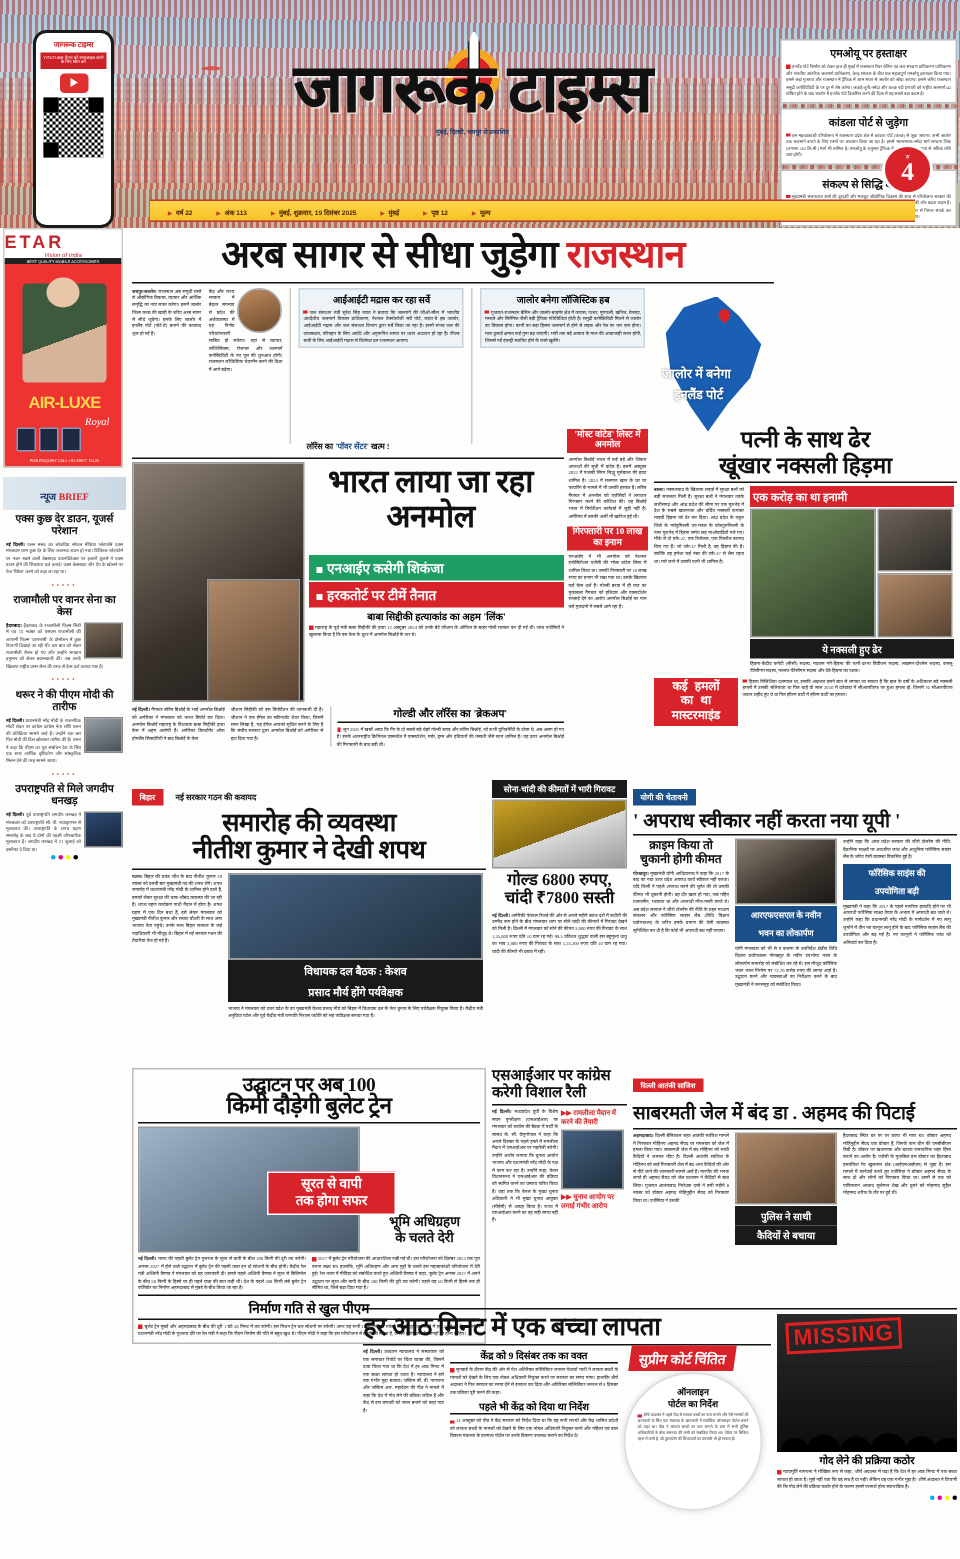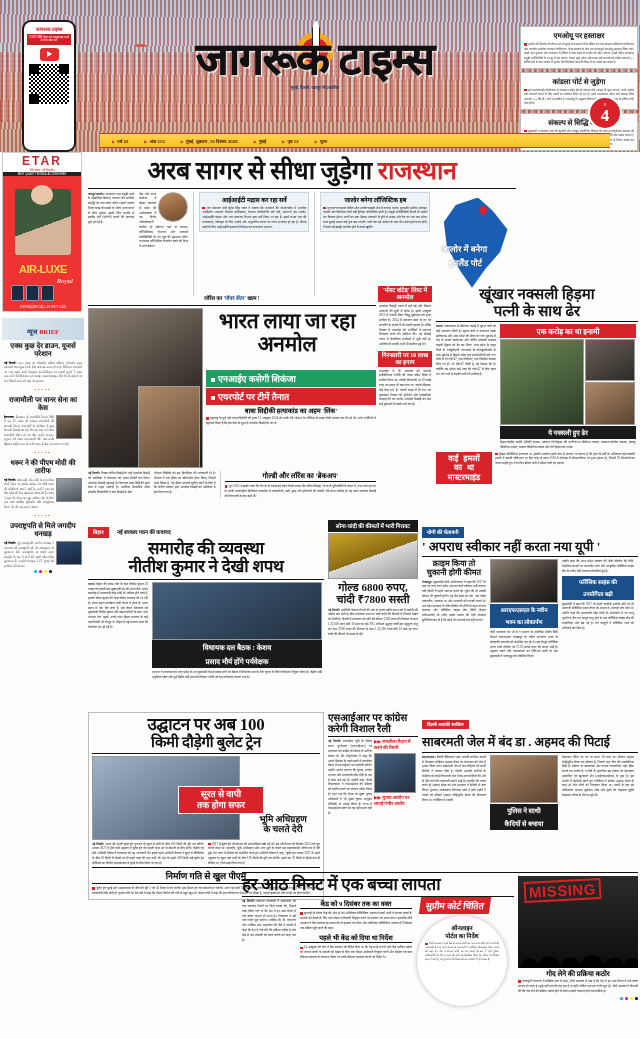--- a/index.html
+++ b/index.html
@@ -96,21 +96,21 @@
   }
   .infobar .it{ font-size:4.4px; color:#4a1e0b; font-weight:bold; margin-right:16px; white-space:nowrap; }
   .infobar .it::before{ content:"\25B6"; color:#c0392b; font-size:3.6px; margin-right:2.5px; }
 
   
   .rail{ position:absolute; left:2px; top:152px; width:82px; height:885px; }
   .ad-etar{
     width:80px;height:160px; background:linear-gradient(180deg,#fff 0 22px,#e33 22px 100%);
     border:1px solid #ccc; position:relative; overflow:hidden;
   }
-  .etar-name{ font-size:12px;font-weight:bold;color:#c0272d;letter-spacing:2px;text-align:center;line-height:1; padding-top:2px; }
+  .etar-name{ font-size:12px;font-weight:bold;color:#c0272d;letter-spacing:2px;line-height:1; padding-top:2px; }
   .etar-tag{ font-size:4px;font-style:italic;color:#c0272d;text-align:center; }
   .etar-tag2{ font-size:2.6px;color:#fff;background:#222;text-align:center;padding:.5px; }
   .etar-model{
     position:absolute;left:12px;top:36px;width:56px;height:66px;
     background:linear-gradient(160deg,#3e5a3c 0 55%, #d6b49a 55% 100%);
     border-radius:3px;
   }
   .etar-model::after{ content:""; position:absolute; left:16px; top:-4px; width:22px;height:20px;background:#e8c7a8;border-radius:50%; }
   .airluxe{ position:absolute; bottom:36px; left:0; width:80px; text-align:center; font-size:11px; font-weight:bold; color:#ffd84d; letter-spacing:-.5px; }
   .royal{ position:absolute; bottom:26px; right:8px; font-size:7px; font-style:italic; color:#fff; font-family:"Liberation Serif",serif; }
@@ -170,21 +170,21 @@
     font-family:"Liberation Serif",serif; font-weight:bold; font-size:15px; line-height:1.1;
     color:#111; text-align:center;
   }
   .h4s{
     font-family:"Liberation Serif",serif; font-weight:bold; font-size:11px; line-height:1.12; color:#111;
   }
   .h5s{ font-family:"Liberation Serif",serif; font-weight:bold; font-size:8px; line-height:1.15; color:#111; }
   .bar-green{ background:#1e9e63;color:#fff;font-size:9px;font-weight:bold;padding:2px 5px;font-family:"Liberation Serif",serif; }
   .bar-red{ background:#d8232a;color:#fff;font-size:9px;font-weight:bold;padding:2px 5px;font-family:"Liberation Serif",serif; }
   .bar-green .chip,.bar-red .chip{ display:inline-block;width:4px;height:4px;background:#fff;margin-right:3px; }
-  .cap-red{ background:#d8232a;color:#fff;font-size:7.5px;font-weight:bold;text-align:center;padding:2px;font-family:"Liberation Serif",serif; }
+  .cap-red{ background:#d8232a;color:#fff;font-size:7.5px;font-weight:bold;text-align:left;padding:2px;font-family:"Liberation Serif",serif; }
   .cap-blue{ background:#1a4f8a;color:#fff;font-size:6.5px;font-weight:bold;text-align:center;padding:2px;font-family:"Liberation Serif",serif; }
   .cap-black{ background:#1a1a1a;color:#fff;font-size:6.5px;font-weight:bold;text-align:center;padding:2px;font-family:"Liberation Serif",serif; }
 
   .photo{ background:linear-gradient(150deg,#6b6259,#2d2a26); border:.5px solid #999; }
   .photo.p1{ background:linear-gradient(150deg,#8a7f72 0%,#39322c 60%,#1d1a17 100%); }
   .photo.p2{ background:linear-gradient(160deg,#c9a227,#8a6d12 50%,#d9d9d9 50%,#9a9a9a); }
   .photo.p3{ background:linear-gradient(150deg,#44607f,#20303f); }
   .photo.p4{ background:linear-gradient(150deg,#6e8b5a,#2e3d26); }
   .photo.p5{ background:linear-gradient(150deg,#b08968,#5a4432); }
   .photo.p6{ background:linear-gradient(150deg,#9fb4c9,#47586b); }
@@ -378,21 +378,21 @@
 
   <div style="position:absolute; left:88px; top:286px; width:288px;">
     <div style="text-align:center; border-bottom:1px solid #111; padding-bottom:1px;">
       <span class="kicker">लॉरेंस का </span><span class="kicker" style="color:#1a4f8a;">'पॉवर सेंटर'</span><span class="kicker"> खत्म !</span>
     </div>
     <div style="position:relative; height:160px; margin-top:2px;">
       <div class="photo p1" style="position:absolute;left:0;top:0;width:115px;height:160px;"></div>
       <div class="photo p5" style="position:absolute;left:50px;top:78px;width:62px;height:82px;"></div>
       <div class="h2" style="position:absolute; left:110px; top:2px; width:178px;">भारत लाया जा रहा अनमोल</div>
       <div class="bar-green" style="position:absolute;left:118px;top:62px;width:170px;"><span class="chip"></span><span>एनआईए कसेगी शिकंजा</span></div>
-      <div class="bar-red" style="position:absolute;left:118px;top:80px;width:170px;"><span class="chip"></span><span>एयरपोर्ट पर टीमें तैनात</span></div>
+      <div class="bar-red" style="position:absolute;left:118px;top:80px;width:170px;"><span class="chip"></span><span>हरकतोर्ट पर टीमें तैनात</span></div>
       <div style="position:absolute;left:118px;top:98px;width:170px;font-size:6.6px;font-weight:bold;text-align:center;font-family:'Liberation Serif',serif;">बाबा सिद्दीकी हत्याकांड का अहम 'लिंक'</div>
       <div class="body-text blur" style="position:absolute;left:118px;top:108px;width:170px;"><span class="sq"></span><span>महाराष्ट्र के पूर्व मंत्री बाबा सिद्दीकी की हत्या 12 अक्टूबर 2024 को उनके बेटे जीशान के ऑफिस के बाहर गोली मारकर कर दी गई थी। जांच एजेंसियों ने खुलासा किया है कि इस केस के शूटर में अनमोल बिश्नोई के तार थे।</span></div>
     </div>
     <div style="display:flex; gap:4px; margin-top:3px;">
       <div style="width:62px;" class="body-text blur"><b>नई दिल्ली।</b> <span>गैंगस्टर लॉरेंस बिश्नोई के भाई अनमोल बिश्नोई को अमेरिका ने मंगलवार को भारत डिपोर्ट कर दिया। अनमोल बिश्नोई महाराष्ट्र के विधायक बाबा सिद्दीकी हत्या केस में अहम आरोपी है। अमेरिका डिपार्टमेंट ऑफ होमलैंड सिक्योरिटी ने बाद बिश्नोई के केस</span></div>
       <div style="width:62px;" class="body-text blur">जीशान सिद्दीकी को इस डिपोर्टेशन की जानकारी दी है। जीशान ने एक ईमेल का स्क्रीनशॉट शेयर किया, जिसमें साफ लिखा है, 'यह ईमेल आपको सूचित करने के लिए है कि संघीय सरकार द्वारा अनमोल बिश्नोई को अमेरिका से हटा दिया गया है।</div>
       <div style="width:1px;background:#ccc;"></div>
       <div style="width:152px;">
         <div style="font-size:7px;font-weight:bold;text-align:center;font-family:'Liberation Serif',serif;border-bottom:1px solid #111;padding-bottom:1px;">गोल्डी और लॉरेंस का 'ब्रेकअप'</div>
         <div class="body-text blur" style="margin-top:2px;"><span class="sq"></span><span>जून 2025 में खबरें आया कि गैंग के दो सबसे बड़े चेहरे गोल्डी बराड़ और लॉरेंस बिश्नोई, जो कभी यूनिवर्सिटी के दोस्त थे, अब अलग हो गए है। इनके अंतरराष्ट्रीय क्रिमिनल एक्सचेंज में एक्सटॉर्शन, मर्डर, ड्रग्स और हथियारों की तस्करी जैसे काम शामिल है। यह दरार अनमोल बिश्नोई की गिरफ्तारी के बाद बड़ी थी।</span></div>
@@ -407,22 +407,22 @@
     </div>
     <div class="body-text blur" style="padding:2px 1px;">अनमोल बिश्नोई भारत में कई बड़े और शिकार अपराधों की सूची में वांटेड है। इसमें अक्टूबर 2022 में पंजाबी सिंगर सिद्धू मूसेवाला की हत्या शामिल है। 2024 में सलमान खान के घर पर फायरिंग के मामले में भी उसकी हरकत है। लॉरेंस गैंगस्टर में अनमोल को एजेंसियों ने लगातार गिरफ्तार करने की कोशिश की। यह बिश्नोई भारत में डिपोर्टेशन कार्रवाई में जुड़ी नहीं है। अमेरिका में उसकी अर्जी भी खारिज हुई थी।</div>
     <div style="background:#d8232a;color:#fff;font-size:6px;font-weight:bold;text-align:center;padding:1px;font-family:'Liberation Serif',serif;line-height:1.15;margin-top:2px;">
       <div>गिरफ्तारी पर 10 लाख</div>
       <div>का इनाम</div>
     </div>
     <div class="body-text blur" style="padding:2px 1px;">एनआईए ने भी अनमोल को नेशनल इन्वेस्टिगेशन एजेंसी की 'मोस्ट वांटेड' लिस्ट में शामिल किया था। उसकी गिरफ्तारी पर 10 लाख रुपए का इनाम भी रखा गया था। उसके खिलाफ कई केस दर्ज है। गोल्डी बराड़ में ही राज का मुकाबला गैंगस्टर को हथियार और एक्सटॉर्शन सप्लाई देने का आरोप अनमोल बिश्नोई का नाम कई मुकदमों में सबसे आगे रहा है।</div>
   </div>
 
   <div style="position:absolute; left:436px; top:286px; width:202px;">
+    <div class="h3">पत्नी के साथ ढेर</div>
     <div class="h3">खूंखार नक्सली हिड़मा</div>
-    <div class="h3">पत्नी के साथ ढेर</div>
     <div class="rule" style="margin:2px 0;"></div>
     <div style="display:flex; gap:4px;">
       <div style="width:60px;" class="body-text blur"><b>बस्तर।</b> <span>नक्सलवाद के खिलाफ लड़ाई में सुरक्षा बलों को बड़ी सफलता मिली है। सुरक्षा बलों ने मंगलवार तड़के छत्तीसगढ़ और आंध्र प्रदेश की सीमा पर एक मुठभेड़ में देश के सबसे खतरनाक और चर्चित नक्सली कमांडर माड़वी हिड़मा को ढेर कर दिया। आंध्र प्रदेश के एलुरु जिले के मारेडुमिल्ली उप-मंडल के कोरुटुरुमिल्ली के पास मुठभेड़ में हिड़मा समेत छह माओवादियों मारे गए। मौके से दो एके-47, एक रिवॉल्वर, एक पिस्तौल बरामद किए गए हैं। जो एके-47 मिली है, वह हिड़मा की है। क्योंकि वह हमेशा कई नंबर की एके-47 से लैस रहता था। मारे जाने में उसकी पत्नी भी शामिल है।</span></div>
       <div style="width:136px;">
         <div class="cap-red">एक करोड़ का था इनामी</div>
         <div style="display:flex; gap:1px; margin-top:1px;">
           <div class="photo p4" style="width:84px;height:86px;"></div>
           <div style="display:flex;flex-direction:column;gap:1px;">
             <div class="photo" style="width:50px;height:42px;"></div>
             <div class="photo p5" style="width:50px;height:43px;"></div>
@@ -488,21 +488,21 @@
       <div style="width:72px;">
         <div class="body-text blur">उन्होंने कहा कि आज प्रदेश सरकार की जीरो टॉलरेंस की नीति, वैज्ञानिक साक्ष्यों पर आधारित जांच और आधुनिक फॉरेंसिक साइंस लैब के जरिए ऐसी व्यवस्था विकसित हुई है।</div>
         <div class="cap-blue" style="font-size:5.6px;margin-top:2px;">फॉरेंसिक साइंस की</div>
         <div class="cap-blue" style="font-size:5.6px;">उपयोगिता बढ़ी</div>
         <div class="body-text blur" style="margin-top:2px;">मुख्यमंत्री ने कहा कि 2017 के पहले नागरिक हत्यादि होने पर भी अपराधी फॉरेंसिक साक्ष्य तैयार के अभाव में अपराधी बच जाते थे। उन्होंने कहा कि प्रधानमंत्री नरेंद्र मोदी के मार्गदर्शन में नए लागू जुर्माने में तीन नए कानून लागू होने के बाद फॉरेंसिक साइंस लैब की उपयोगिता और बढ़ गई है। नए कानूनों ने फॉरेंसिक जांच को अनिवार्य कर दिया है।</div>
       </div>
     </div>
   </div>
 
   <div style="position:absolute; left:88px; top:712px; width:236px; border:1px solid #bbb; padding:3px;">
-    <div class="h2" style="font-size:17px;">उद्घाटन पर अब 100</div>
+    <div class="h2" style="font-size:13px;">उद्घाटन पर अब 100</div>
     <div class="h2" style="font-size:15px;">किमी दौड़ेगी बुलेट ट्रेन</div>
     <div class="rule" style="margin:2px 0;"></div>
     <div style="position:relative; height:84px;">
       <div class="photo p6" style="position:absolute;left:0;top:0;width:148px;height:84px;"></div>
       <div style="position:absolute;left:86px;top:30px;width:86px;background:#d8232a;color:#fff;text-align:center;font-family:'Liberation Serif',serif;font-weight:bold;font-size:9px;padding:2px 0;line-height:1.25;border:1px solid #fff;">
         <div>सूरत से वापी</div>
         <div>तक होगा सफर</div>
       </div>
       <div style="position:absolute;left:152px;top:58px;width:78px;">
         <div class="h5s" style="text-align:center;font-size:9px;">भूमि अधिग्रहण</div>

